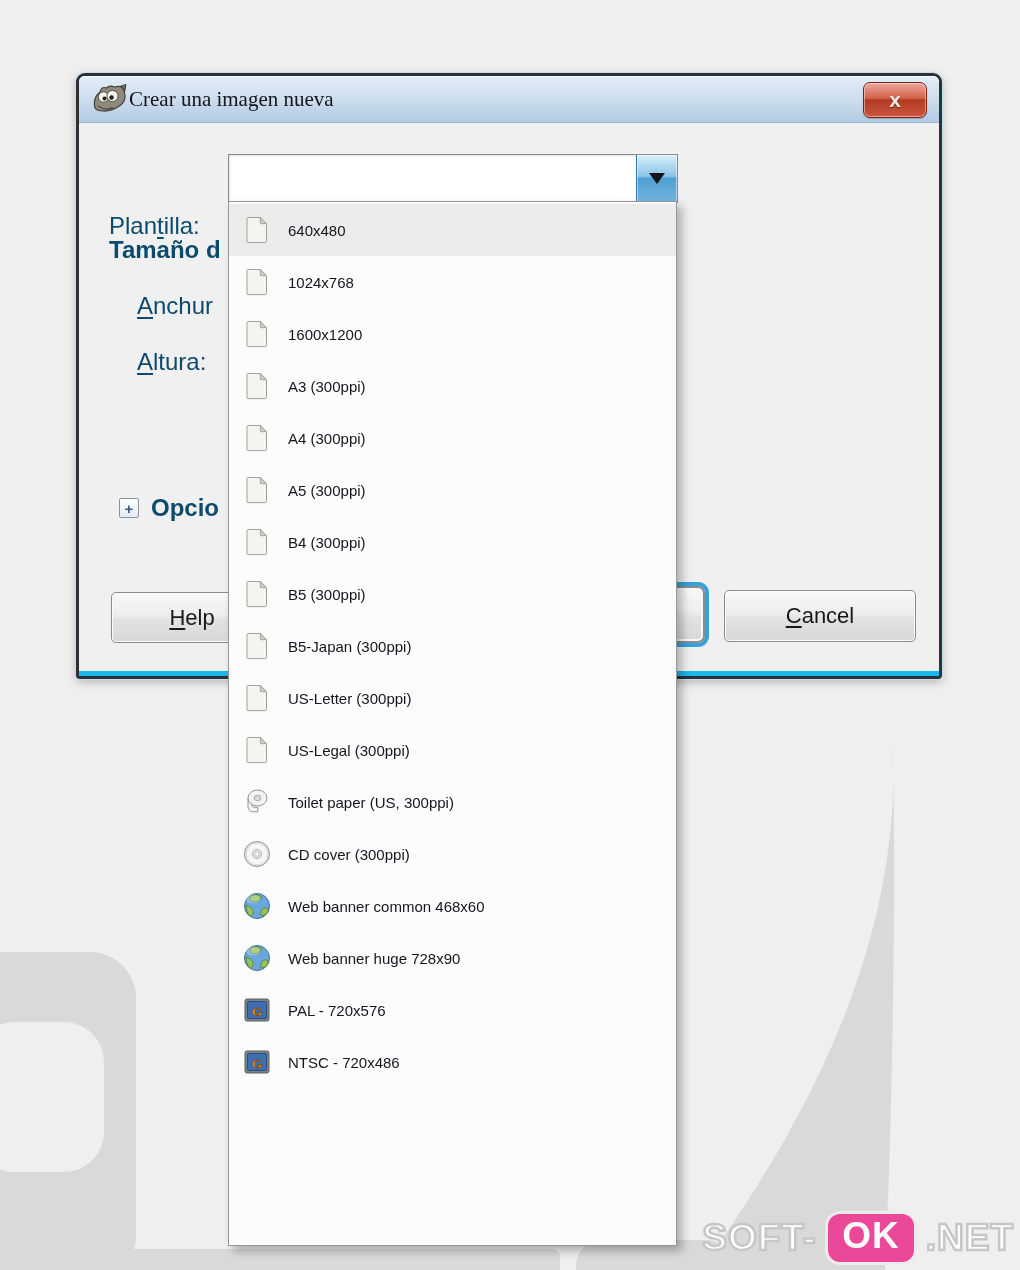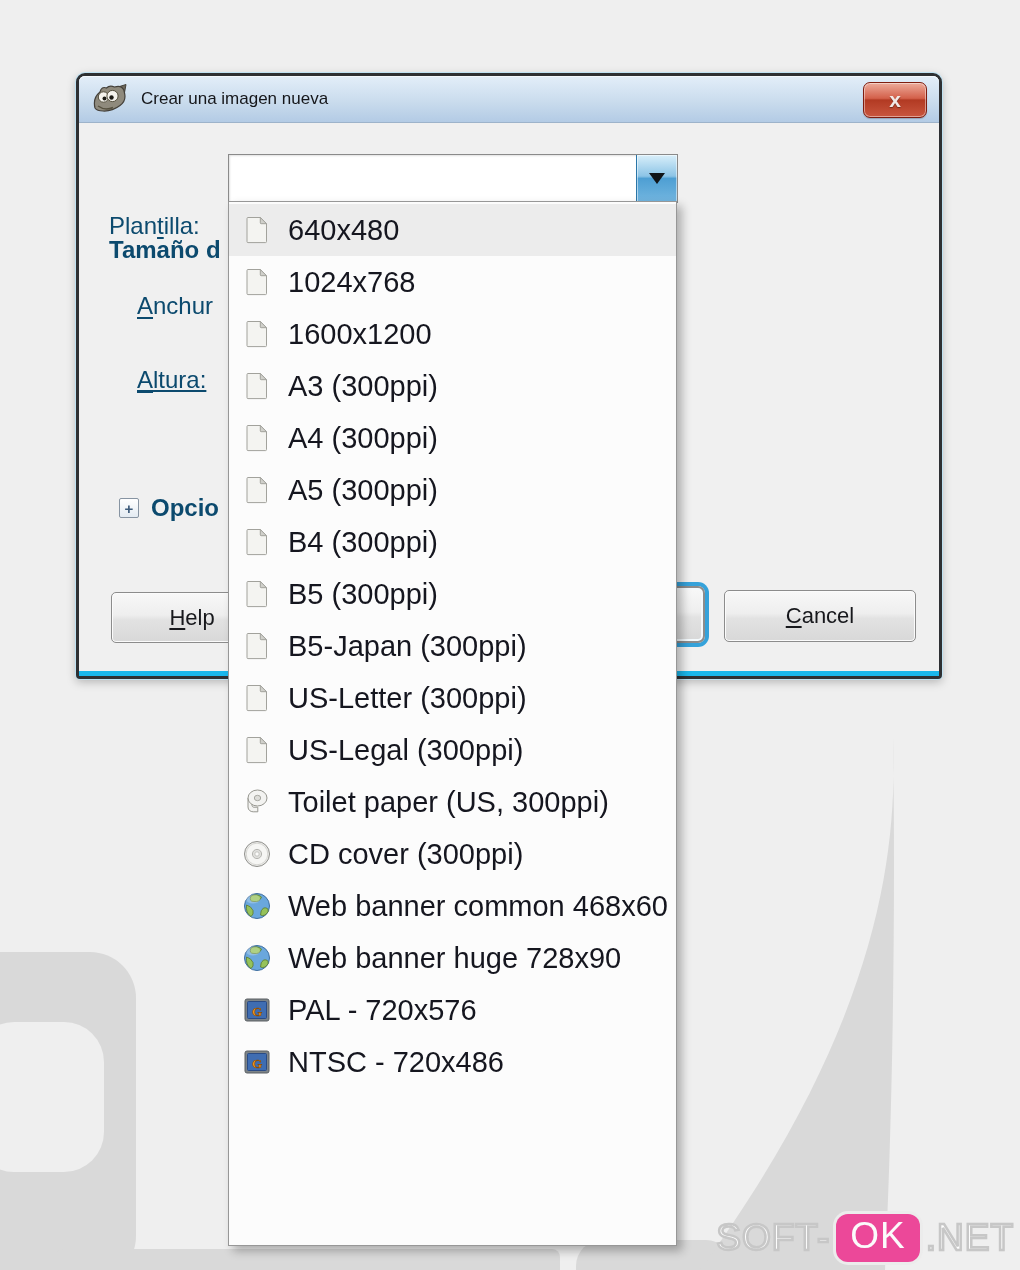--- a/index.html
+++ b/index.html
@@ -7,36 +7,36 @@
          font-family:"Liberation Sans","DejaVu Sans",sans-serif;background:#efefef;}
 
   
   .wm{position:absolute;background:#d9d9d9;}
   .wm-leftslab{left:-60px;top:952px;width:196px;height:330px;border-radius:46px;}
   .wm-leftslab::after{content:"";position:absolute;left:34px;top:70px;width:130px;height:150px;
       background:#efefef;border-radius:40px;}
   .wm-bottombar{left:55px;top:1249px;width:505px;height:30px;border-radius:8px 8px 0 0;}
   .wm-stub{left:576px;top:1240px;width:156px;height:40px;border-radius:26px 26px 0 0;}
   .wm-sail{position:absolute;left:640px;top:700px;width:380px;height:570px;}
-  .wm-logo{position:absolute;right:6px;bottom:8px;display:flex;align-items:center;gap:6px;
-      font-weight:normal;font-size:37px;letter-spacing:1px;}
+  .wm-logo{position:absolute;right:6px;bottom:8px;display:flex;align-items:center;gap:12px;
+      font-weight:bold;font-size:37px;letter-spacing:1px;}
   .wm-outline{color:#ffffff;-webkit-text-stroke:2.5px #c7c7c7;text-shadow:0 0 1px #cfcfcf;}
   .wm-okbox{background:#ec4899;color:#fbfbfb;border-radius:12px;padding:1px 14px 5px 14px;
       box-shadow:0 0 0 3px #ececec;-webkit-text-stroke:0;}
 
   
   .window{position:absolute;left:76px;top:73px;width:860px;height:600px;z-index:1;
       background:#f0f0f0;border:3px solid #2e3033;border-radius:9px 9px 4px 4px;
       box-shadow:0 0 0 1px #bfe2f2, 0 3px 10px rgba(0,0,0,.25);}
   .titlebar{position:relative;height:46px;border-radius:6px 6px 0 0;
       background:linear-gradient(#e3eef9,#cadced 55%,#b3cbe5);
       border-bottom:1px solid #9db3ca;box-shadow:inset 0 1px 0 #f4f9fd;
       display:flex;align-items:center;}
   .win-icon{width:36px;height:30px;margin-left:12px;}
-  .win-title{margin-left:14px;font-size:17px;color:#15161a;}
+  .win-title{margin-left:2px;font-size:21px;color:#15161a;font-family:Liberation Serif, serif;}
   .close-btn{position:absolute;right:12px;top:6px;width:62px;height:34px;border-radius:7px;
       background:linear-gradient(#edab9b,#d3604a 45%,#b23a23 50%,#c9563e);
       border:1px solid #7e1d10;box-shadow:inset 0 0 0 1px rgba(255,255,255,.45), 0 1px 1px rgba(0,0,0,.2);
       display:flex;align-items:center;justify-content:center;
       color:#f1e9e6;font-size:21px;font-weight:bold;text-shadow:0 1px 1px #6e2a1a;}
   .win-bottom-glow{position:absolute;left:0;right:0;bottom:0;height:5px;background:#1ab7ec;}
 
   
   .lbl{position:absolute;font-size:24px;color:#0c4a6e;white-space:nowrap;}
   .bold{font-weight:bold;}
@@ -71,21 +71,21 @@
   .btn-cancel{left:645px;top:514px;width:190px;height:50px;}
 
   
   .dd-list{position:absolute;left:228px;top:201px;width:449px;height:1045px;z-index:10;
       background:#fcfcfc;border:1px solid #979797;box-sizing:border-box;
       box-shadow:5px 5px 9px rgba(0,0,0,.28);padding-top:2px;}
   .dd-item{height:52px;display:flex;align-items:center;padding-left:12px;gap:15px;}
   .dd-item.selected{background:#ececec;}
   .dd-icon{width:32px;height:32px;flex:0 0 32px;}
   .dd-icon svg{width:32px;height:32px;display:block;}
-  .dd-label{font-size:29px;color:#15161f;white-space:nowrap;}
+  .dd-label{font-size:15px;color:#15161f;white-space:nowrap;}
 </style>
 </head>
 <body>
 
 <div class="stage">
 
   <div class="wm wm-leftslab"></div>
   <div class="wm wm-bottombar"></div>
   <div class="wm wm-stub"></div>
   <svg class="wm-sail" viewBox="0 0 380 570">
@@ -121,21 +121,21 @@
       <div class="combo-entry"></div>
       <div class="combo-btn">
         <div class="combo-arrow"></div>
       </div>
     </div>
 
     <div class="lbl bold" style="left:30px;top:160px;">Tamaño d</div>
     <div class="lbl" style="left:58px;top:216px;">
       <span></span><span class="mn">A</span><span>nchur</span>
     </div>
-    <div class="lbl" style="left:58px;top:290px;text-decoration:underline;">
+    <div class="lbl" style="left:58px;top:272px;">
       <span></span><span class="mn">A</span><span>ltura:</span>
     </div>
 
     <div class="expander">
       <span class="plusbox">+</span>
       <span class="lbl bold" style="position:static;">Opcio</span>
     </div>
 
     <div class="btn btn-help">
       <span></span>

